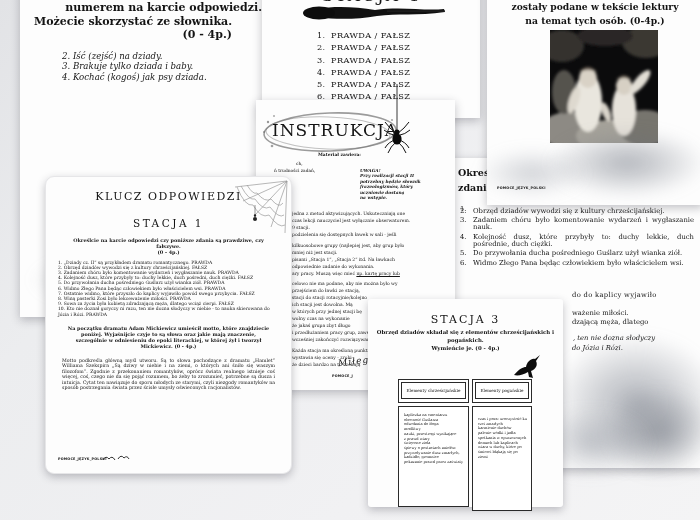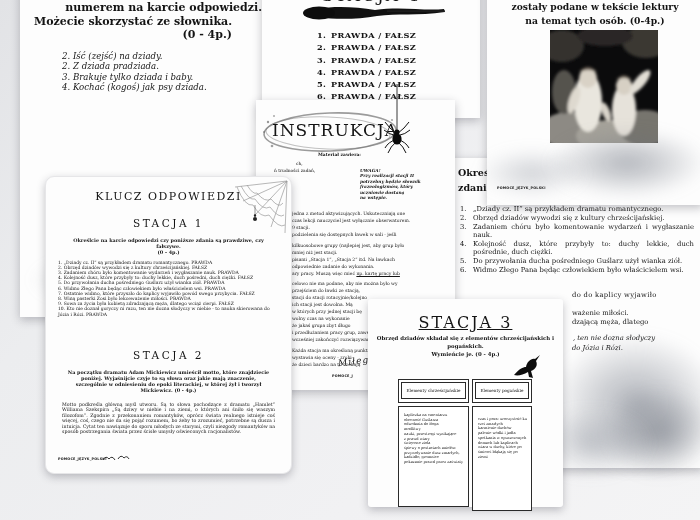--- a/index.html
+++ b/index.html
@@ -33,66 +33,65 @@
   .e-uwaga{font-size:4.3px;line-height:5.4px;font-weight:bold;font-style:italic;}
   .e-line{font-size:4.5px;line-height:7px;white-space:nowrap;}
   .e-gap{margin-top:3.5px;}
   .e-sig{font-size:9px;font-style:italic;transform:rotate(-7deg);letter-spacing:1px;}
   
   .f-head{font-size:9.5px;font-weight:bold;line-height:14.5px;white-space:nowrap;}
   .f-item{position:relative;font-size:6.8px;line-height:7.6px;text-align:justify;padding-left:13px;margin-bottom:1.6px;}
   .f-num{position:absolute;left:0;top:0;}
   .f-frag{font-size:6.8px;white-space:nowrap;}
   
-  .g-title{font-size:16px;letter-spacing:2px;text-decoration:underline;}
+  .g-title{font-size:11px;letter-spacing:2px;}
   .g-instr{font-size:5.4px;font-weight:bold;line-height:9px;}
   .g-cell-h{border:1.2px solid #2a2a2a;height:22px;background:#fff;}
   .g-cell-h .inner{border:.8px solid #2a2a2a;margin:2px;height:15px;display:flex;align-items:center;justify-content:center;font-size:4.2px;}
   .g-cell-b{border:1.2px solid #2a2a2a;height:93px;background:#fff;padding:6px 3px 0 5px;}
   .g-li{font-size:3.6px;line-height:4.7px;}
 </style>
 </head>
 <body>
 
 <div id="stage">
 
   <div class="card" style="left:20px;top:-45px;width:242px;height:362px;z-index:1;">
     <div class="abs ctr a-head" style="left:0;top:46px;width:242px;">numerem na karcie odpowiedzi.</div>
     <div class="abs ctr a-head" style="left:0;top:60px;width:212px;">Możecie skorzystać ze słownika. (0 - 4p.)</div>
     <div class="abs" style="left:42px;top:96px;">
       <div class="a-item">2. Iść (zejść) na dziady.</div>
-      <div class="a-item">2. Z dziada pradziada.</div>
       <div class="a-item">3. Brakuje tylko dziada i baby.</div>
       <div class="a-item">4. Kochać (kogoś) jak psy dziada.</div>
     </div>
     <div class="smoke" style="left:10px;top:300px;width:150px;height:50px;background:radial-gradient(closest-side,rgba(130,135,145,.38),rgba(130,135,145,0));"></div>
   </div>
 
   <div class="card" style="left:262px;top:-42px;width:218px;height:160px;z-index:1;">
     <div class="abs ctr b-title" style="left:0;top:27px;width:218px;">STACJA 4</div>
     <svg class="abs" style="left:35px;top:46px;" width="150" height="18" viewBox="0 0 150 18">
       <path d="M6 9 C18 2 52 1 78 6 C104 2 126 7 147 5 L148 8 C120 12 100 9 80 12 C52 17 18 15 6 9 Z" fill="#111"></path>
       <ellipse cx="22" cy="9" rx="16" ry="6.5" fill="#0d0d0d"></ellipse>
       <rect x="90" y="6.5" width="58" height="1.2" fill="#222"></rect>
     </svg>
-    <div class="abs" style="left:55px;top:71px;font-weight:bold;">
+    <div class="abs" style="left:55px;top:71px;">
       <div class="b-item"><span class="b-num">1.</span><span>PRAWDA / FAŁSZ</span></div>
       <div class="b-item"><span class="b-num">2.</span><span>PRAWDA / FAŁSZ</span></div>
       <div class="b-item"><span class="b-num">3.</span><span>PRAWDA / FAŁSZ</span></div>
       <div class="b-item"><span class="b-num">4.</span><span>PRAWDA / FAŁSZ</span></div>
       <div class="b-item"><span class="b-num">5.</span><span>PRAWDA / FAŁSZ</span></div>
       <div class="b-item"><span class="b-num">6.</span><span>PRAWDA / FAŁSZ</span></div>
     </div>
   </div>
 
   <div class="card" style="left:436px;top:158px;width:268px;height:310px;z-index:2;">
     <div class="abs f-head" style="left:22px;top:8px;">Określcie czy poniższe</div>
     <div class="abs f-head" style="left:22px;top:23px;">zdania są prawdziwe, czy fałszywe.</div>
     <div class="abs" style="left:24px;top:48px;width:234px;">
-      <div class="f-item"><span class="f-num">1.</span><span>„Dziady cz. II” są przykładem dramatu romantycznego.</span></div>
+      <div class="f-item"><span class="f-num">1.</span></div>
       <div class="f-item"><span class="f-num">2.</span><span>Obrzęd dziadów wywodzi się z kultury chrześcijańskiej.</span></div>
       <div class="f-item"><span class="f-num">3.</span><span>Zadaniem chóru było komentowanie wydarzeń i wygłaszanie nauk.</span></div>
       <div class="f-item"><span class="f-num">4.</span><span>Kolejność dusz, które przybyły to: duchy lekkie, duch pośrednie, duch ciężki.</span></div>
       <div class="f-item"><span class="f-num">5.</span><span>Do przywołania ducha pośredniego Guślarz użył wianka ziół.</span></div>
       <div class="f-item"><span class="f-num">6.</span><span>Widmo Złego Pana będąc człowiekiem było właścicielem wsi.</span></div>
     </div>
     <div class="abs f-frag" style="left:136px;top:133px;letter-spacing:.3px;">do  do  kaplicy  wyjawiło</div>
     <div class="abs f-frag" style="left:136px;top:151px;">ważenie miłości.</div>
     <div class="abs f-frag" style="left:136px;top:160px;">dzającą męża, dlatego</div>
     <div class="abs f-frag" style="left:137px;top:176px;font-style:italic;">, ten nie dozna słodyczy</div>
@@ -213,21 +212,20 @@
       <div class="d-item">2. Obrzęd dziadów wywodzi się z kultury chrześcijańskiej. FAŁSZ</div>
       <div class="d-item">3. Zadaniem chóru było komentowanie wydarzeń i wygłaszanie nauk. PRAWDA</div>
       <div class="d-item">4. Kolejność dusz, które przybyły to: duchy lekkie, duch pośredni, duch ciężki. FAŁSZ</div>
       <div class="d-item">5. Do przywołania ducha pośredniego Guślarz użył wianka ziół. PRAWDA</div>
       <div class="d-item">6. Widmo Złego Pana będąc człowiekiem było właścicielem wsi. PRAWDA</div>
       <div class="d-item">7. Ostatnie widmo, które przyszło do kaplicy wyjawiło powód swego przybycia. FAŁSZ</div>
       <div class="d-item">8. Winą pasterki Zosi było lekceważenie miłości. PRAWDA</div>
       <div class="d-item">9. Sowa za życia była kobietą zdradzającą męża, dlatego wciąż cierpi. FAŁSZ</div>
       <div class="d-item">10. Kto nie doznał goryczy ni razu, ten nie dozna słodyczy w niebie - to nauka skierowana do Józia i Rózi. PRAWDA</div>
     </div>
-    <div class="ctr d-st" style="margin-top:32px;">STACJA  2</div>
     <div class="ctr d-instr" style="margin:8px 20px 0;">Na początku dramatu Adam  Mickiewicz umieścił motto, które znajdziecie poniżej. Wyjaśnijcie czyje to są słowa oraz jakie mają znaczenie, szczególnie  w odniesieniu do epoki literackiej, w której żył i tworzył Mickiewicz. (0 - 4p.)</div>
     <div class="d-para" style="margin:8px 16px 0;">Motto podkreśla główną myśl utworu. Są to słowa pochodzące z dramatu „Hamlet” Williama Szekspira „Są dziwy w niebie i na ziemi, o których ani śniło się waszym filozofom”. Zgodnie z przekonaniem romantyków, oprócz świata realnego istnieje coś więcej, coś, czego nie da się pojąć rozumem, bo żeby to zrozumieć, potrzebne są dusza i intuicja. Cytat ten nawiązuje do sporu młodych ze starymi, czyli niezgody romantyków na sposób postrzegania świata przez ścisłe umysły oświeconych racjonalistów.</div>
     <div class="abs wm" style="left:12px;top:280px;">POMOCE_JĘZYK_POLSKI</div>
     <svg class="abs" style="left:56px;top:276px;" width="28" height="10" viewBox="0 0 28 10">
       <path d="M1 7 Q4 2 7 6 Q10 2 13 7" fill="none" stroke="#333" stroke-width="1"></path>
       <path d="M16 6 Q19 1 22 5 Q25 2 27 6" fill="none" stroke="#333" stroke-width="1"></path>
     </svg>
   </div>
 
   <div class="card" style="left:368px;top:299px;width:195px;height:208px;z-index:4;border-radius:3px;">

